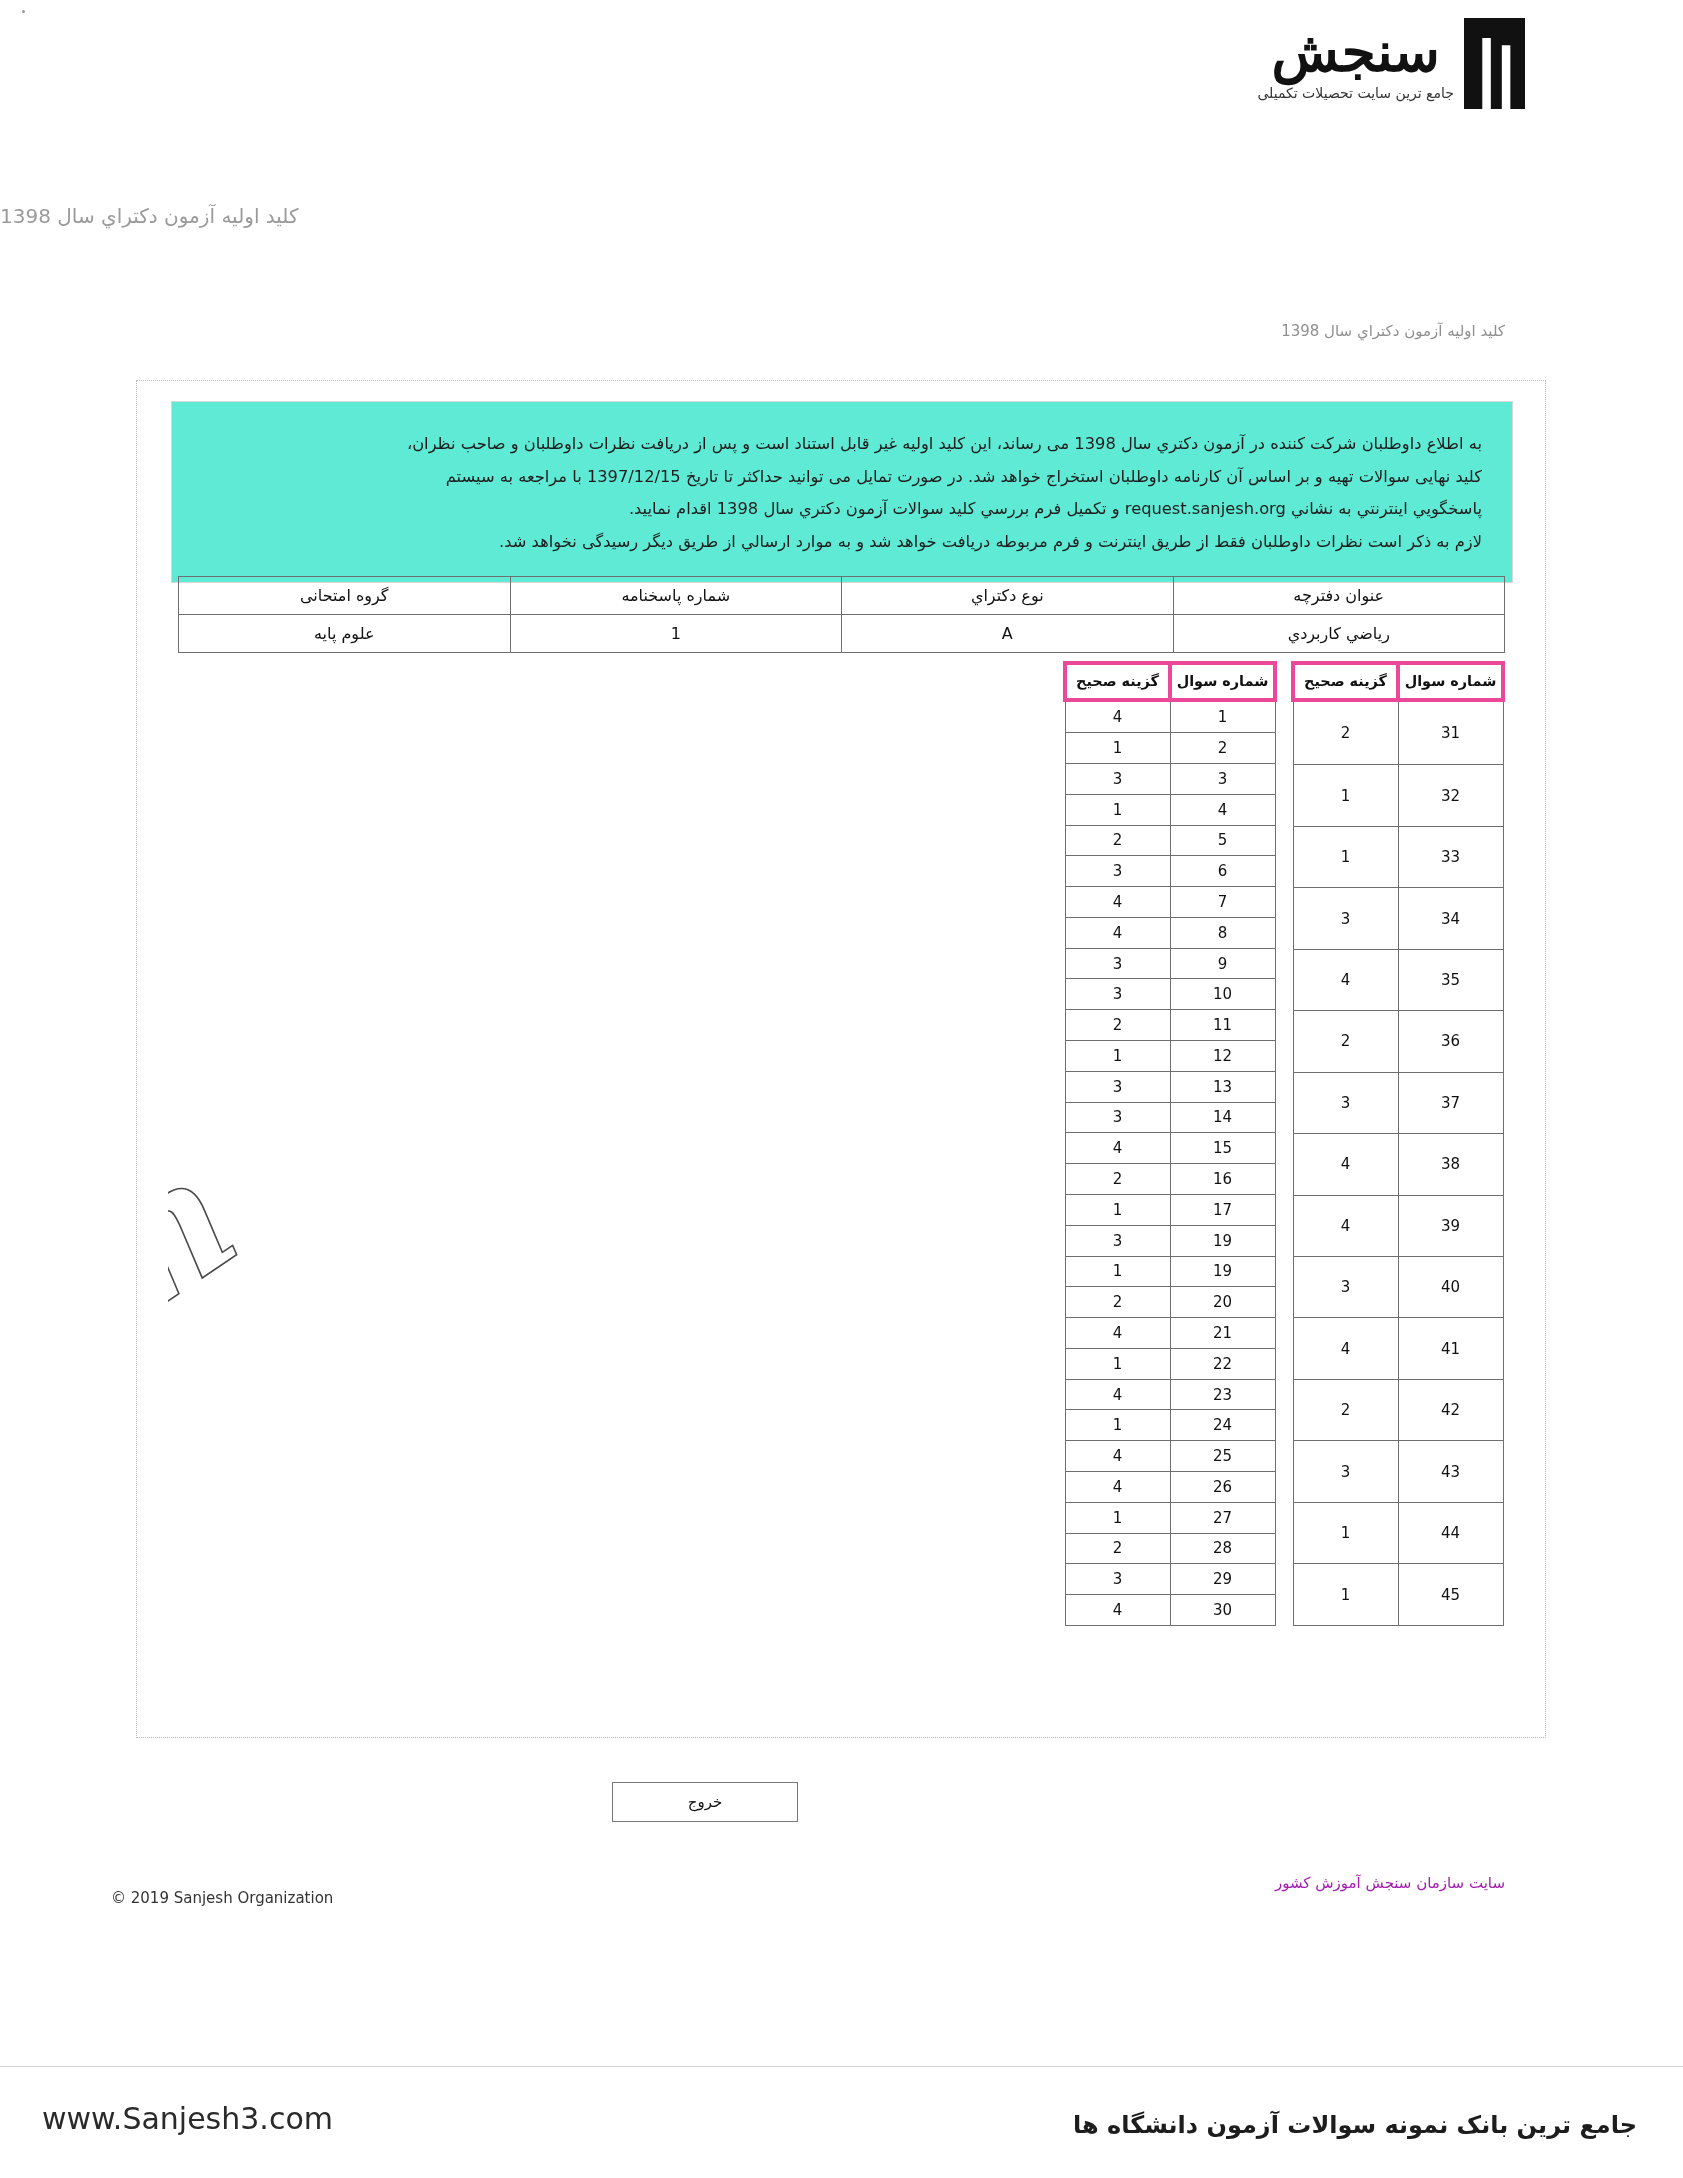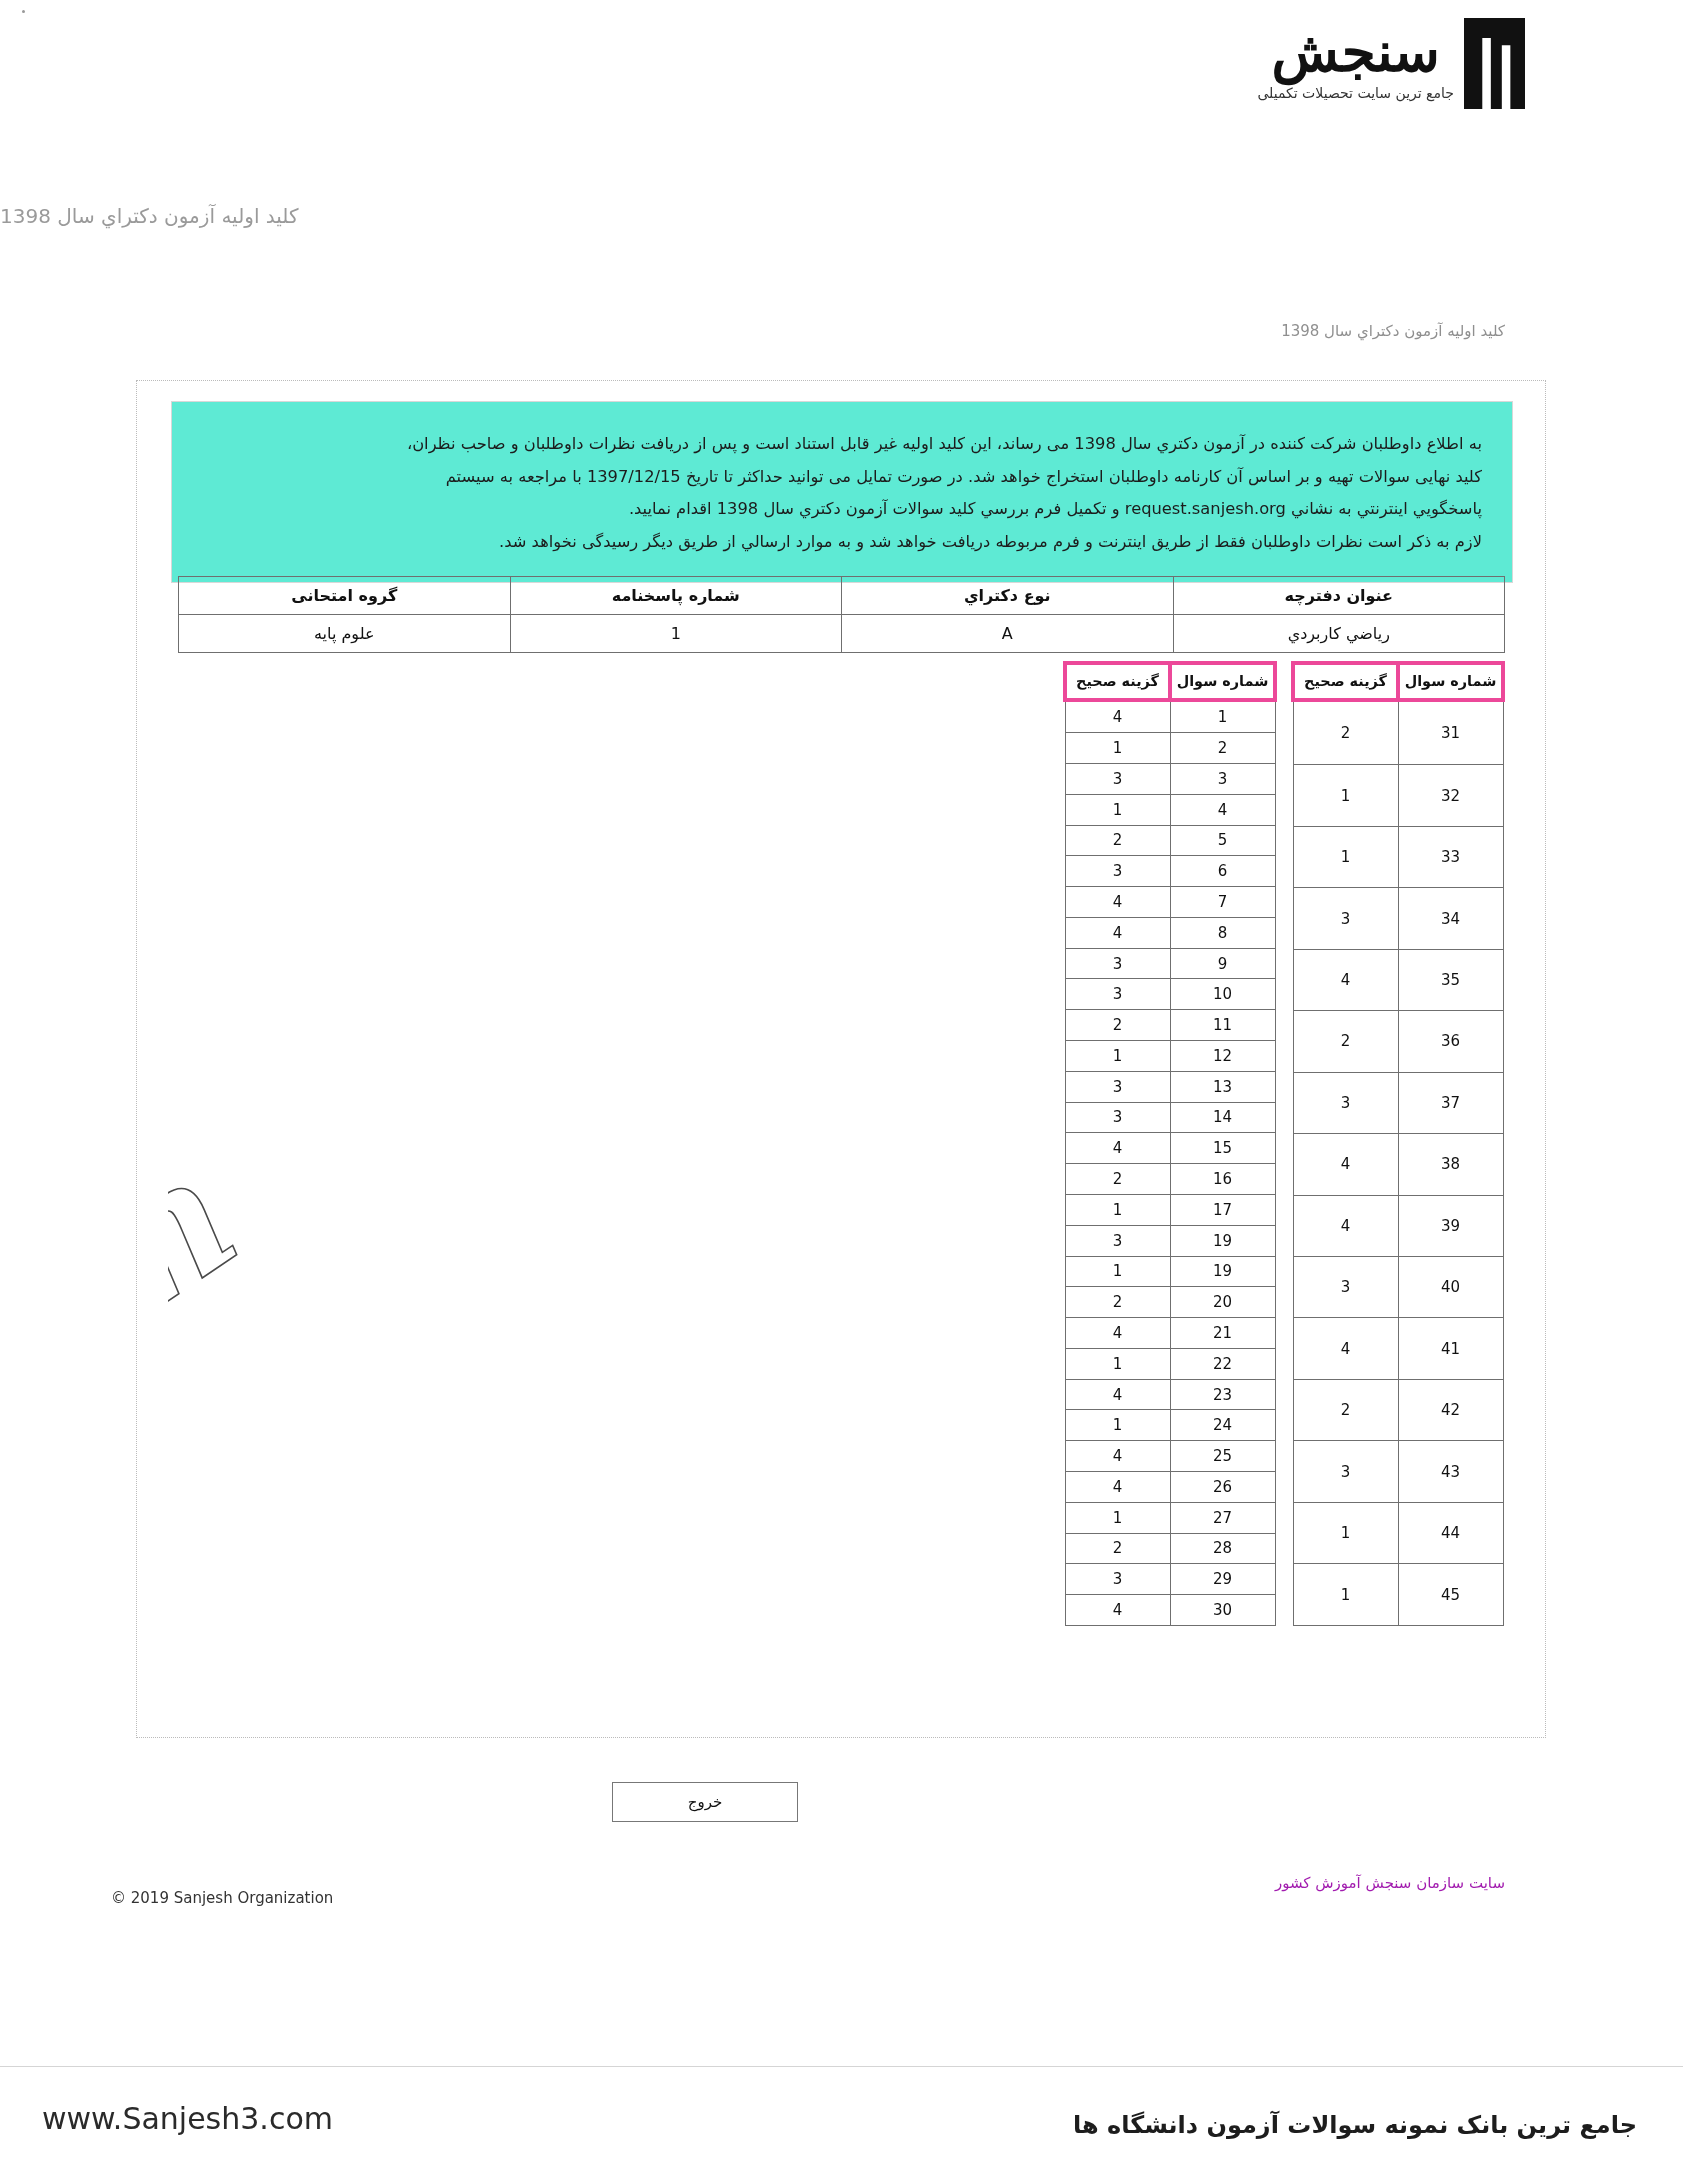--- a/index.html
+++ b/index.html
@@ -130,21 +130,21 @@
     border-collapse: collapse;
     table-layout: fixed;
   }
   #info-table th, #info-table td {
     border: 1px solid #6f6f6f;
     text-align: center;
     font-size: 16px;
     padding: 9px 4px;
     color: #111;
   }
-  #info-table th { font-weight: 700; }
+  #info-table th { font-weight: 400; }
   #info-table td { font-weight: 400; }
 
   
   #answers-area {
     position: absolute;
     top: 661px;
     right: 178px;
     display: flex;
     flex-direction: row-reverse;
     gap: 14px;

